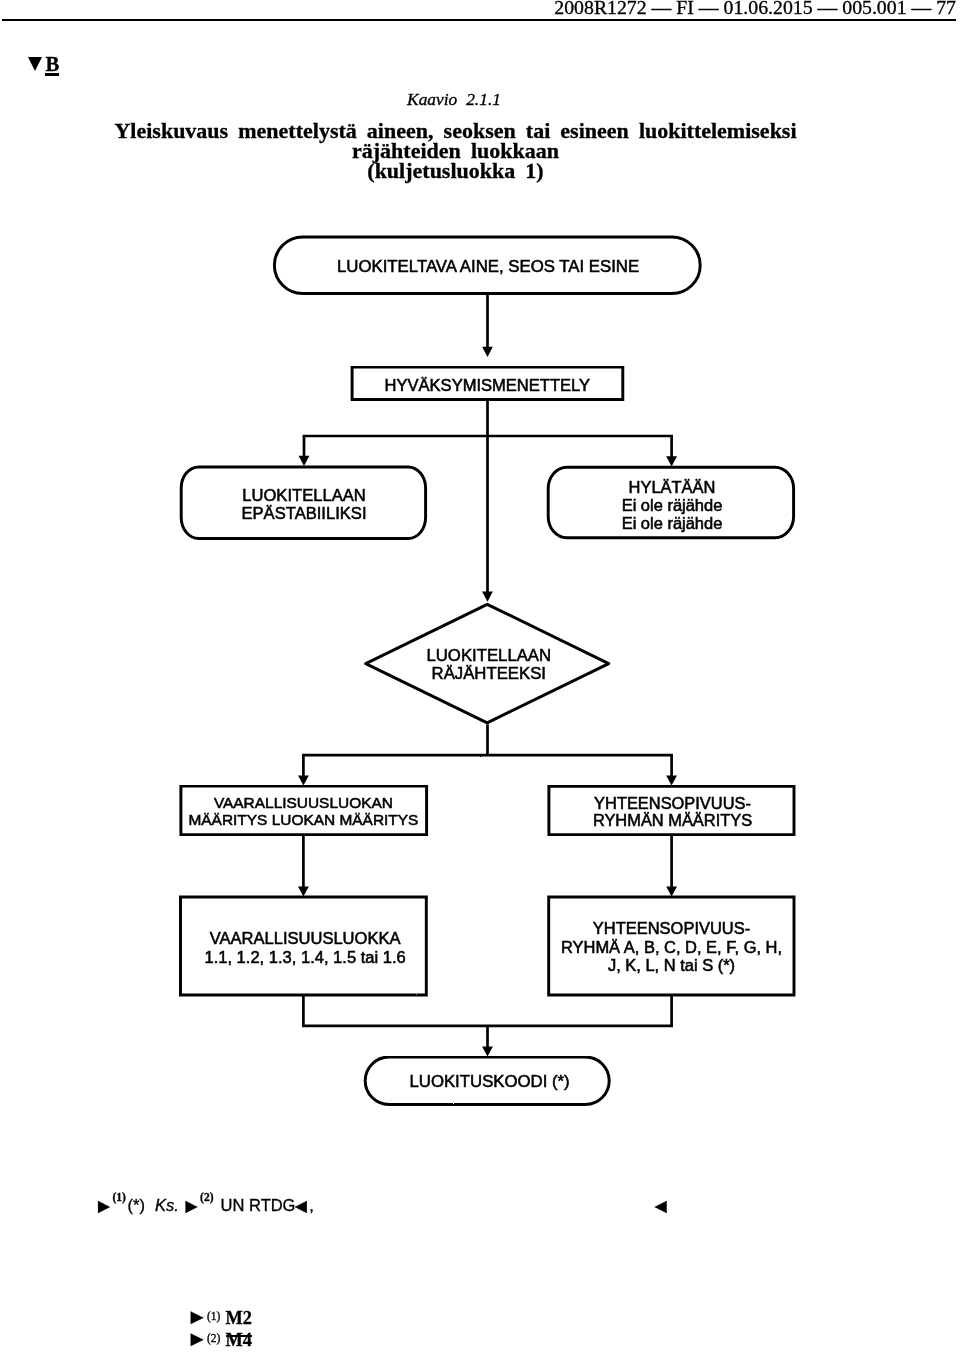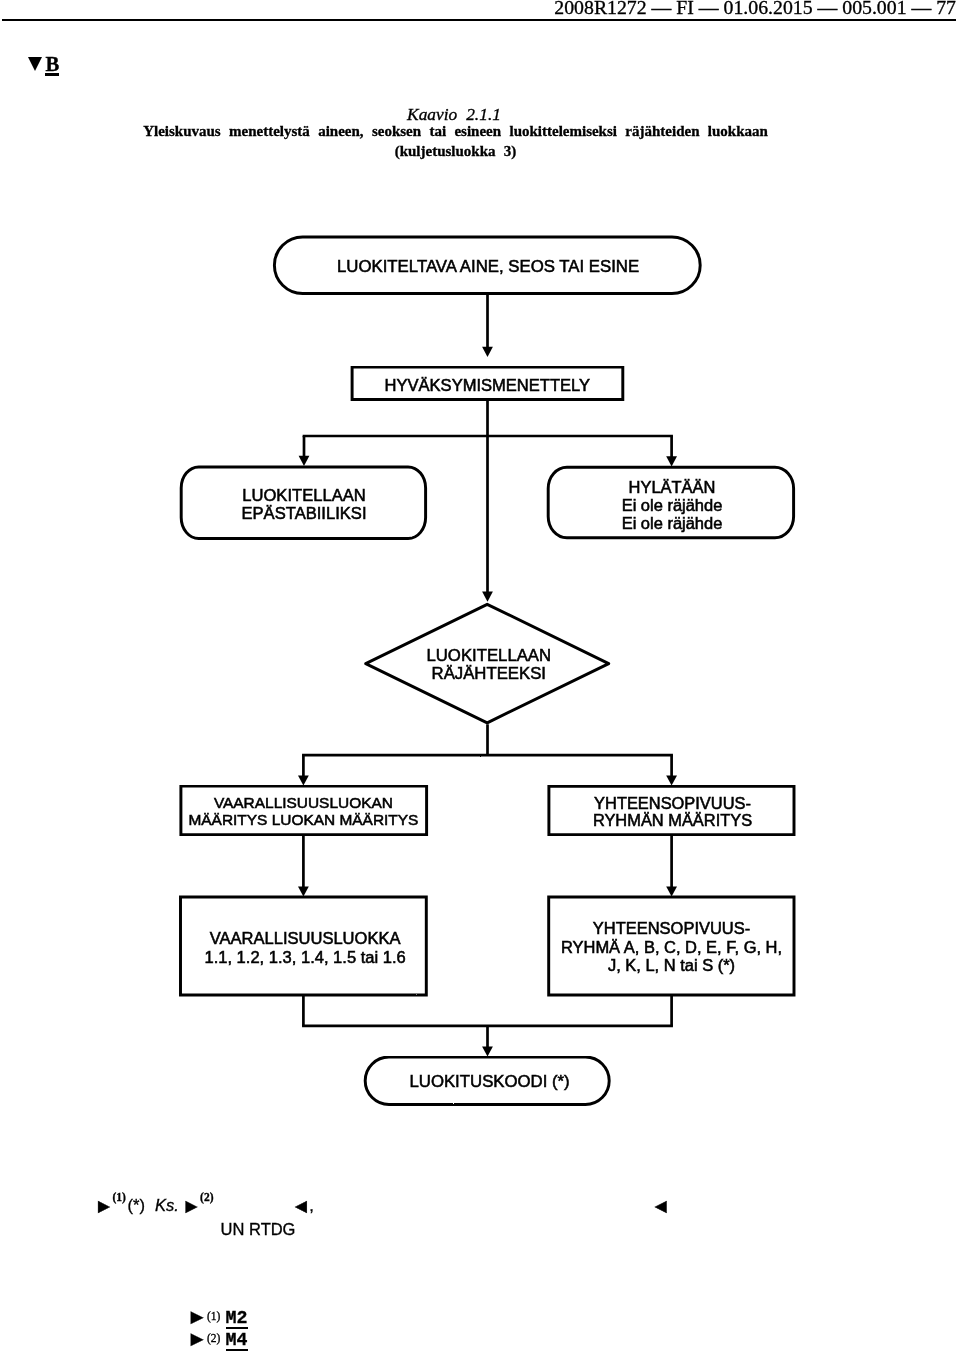--- a/index.html
+++ b/index.html
@@ -13,59 +13,59 @@
   #hdr .t{font-family:"Liberation Serif",serif;font-size:19.8px;letter-spacing:0px;
           display:inline-block;padding-right:4px;position:relative;top:-4px;}
   #hdrrule{position:absolute;left:2px;top:18.6px;width:954px;height:2.2px;background:#000;}
   #amend{position:absolute;left:28.3px;top:53.9px;width:60px;height:26px;font-family:"Liberation Serif",serif;line-height:1;}
   .tri-d{display:inline-block;width:0;height:0;border-left:7.4px solid transparent;
          border-right:7.4px solid transparent;border-top:14.6px solid #000;
          position:absolute;left:-0.6px;top:3.1px;}
   #amend .lbl{font-weight:bold;font-size:20.7px;position:absolute;left:17.3px;top:0.6px;line-height:20.7px;}
   #amend .ul{position:absolute;left:16.6px;top:19.4px;width:13.9px;height:2.3px;background:#000;}
   #capnum{position:absolute;left:0;top:88.9px;width:908px;text-align:center;
-          font-style:italic;font-size:17.4px;word-spacing:4.5px;margin-top:15px;}
+          font-style:italic;font-size:17.4px;word-spacing:4.5px;}
   #captitle{position:absolute;left:93.5px;top:120.5px;width:724px;text-align:center;
-          font-weight:bold;font-size:15px;line-height:20.1px;}
+          font-weight:bold;font-size:22px;line-height:20.1px;}
   #captitle .l1{display:block;word-spacing:4.6px;}
   #captitle .l2{display:block;word-spacing:4.6px;}
   svg#chart{position:absolute;left:0;top:0;}
   #fn1{position:absolute;left:97.6px;top:1192px;width:700px;height:30px;
        font-family:"Liberation Sans",sans-serif;font-size:16.5px;line-height:1;}
   #foot{position:absolute;left:190.5px;top:1306px;width:200px;font-family:"Liberation Serif",serif;}
   #fn1 span{white-space:pre;}
   #fn1 .tri-r,#fn1 .tri-l{font-size:15.5px;line-height:1;}
   #fn1 .sup-b{font-weight:bold;font-size:11.5px;font-family:"Liberation Serif",serif;line-height:1;}
   #fn1 .fntxt{line-height:1;}
   .legrow{position:absolute;left:0;height:22px;line-height:1;white-space:nowrap;width:200px;}
   .legrow span,.legrow sup{position:absolute;line-height:1;vertical-align:baseline;top:0;}
   .legrow .tri-r2{font-size:16.5px;font-family:"Liberation Sans",sans-serif;}
   .legrow .sup-s{font-size:11.5px;}
-  .legrow .mlab{font-weight:bold;font-size:18.3px;border-bottom:2.7px solid #000;padding-bottom:0px;font-family:Liberation Mono, monospace;}
+  .legrow .mlab{font-weight:bold;font-size:18.3px;border-bottom:2.7px solid #000;padding-bottom:8px;}
 </style>
 </head>
 <body>
 
 <div class="page">
 
   <div id="hdr">
     <span class="t ink">2008R1272 — FI — 01.06.2015 — 005.001 — 77</span>
   </div>
   <div id="hdrrule"></div>
 
   <div id="amend" class="ink">
     <span class="tri-d"></span>
       <span class="lbl">B</span>
       <span class="ul"></span>
   </div>
 
   <div id="capnum" class="ink">Kaavio 2.1.1</div>
   <div id="captitle" class="ink">
     <span class="l1">Yleiskuvaus menettelystä aineen, seoksen tai esineen luokittelemiseksi räjähteiden luokkaan</span>
-    <span class="l2">(kuljetusluokka 3)</span>
+    <span class="l2">(kuljetusluokka 1)</span>
   </div>
 
   <svg id="chart" width="960" height="1354" viewBox="0 0 960 1354">
     <defs>
       <filter id="scan" x="-2%" y="-2%" width="104%" height="104%" filterUnits="objectBoundingBox" color-interpolation-filters="sRGB">
         <feTurbulence type="fractalNoise" baseFrequency="0.55 0.9" numOctaves="3" seed="7" result="n"></feTurbulence>
         <feDisplacementMap in="SourceGraphic" in2="n" scale="1.25" xChannelSelector="R" yChannelSelector="G"></feDisplacementMap>
       </filter>
     </defs>
   <g filter="url(#scan)">
@@ -148,21 +148,21 @@
       </g>
     </svg>
 
   <div id="fn1" class="ink">
       <span class="tri-r" style="position: absolute; left: 0.5px; top: 6.2px;">▶</span>
       <span class="sup-b" style="position: absolute; left: 14.8px; top: 0px;">(1)</span>
       <span class="fntxt" style="position: absolute; left: 30px; top: 4.5px;">(*)</span>
       <span class="fntxt" style="position: absolute; left: 57.4px; top: 4.5px; font-style: italic;">Ks.</span>
       <span class="tri-r" style="position: absolute; left: 88px; top: 6.2px;">▶</span>
       <span class="sup-b" style="position: absolute; left: 102.5px; top: 0px;">(2)</span>
-      <span class="fntxt" style="position: absolute; left: 123px; top: 4.5px; margin-top: 24px;">UN RTDG</span>
+      <span class="fntxt" style="position: absolute; left: 123px; top: 4.5px;">UN RTDG</span>
       <span class="tri-l" style="position: absolute; left: 197.4px; top: 6.2px;">◀</span>
       <span class="fntxt" style="position: absolute; left: 211.7px; top: 4.5px;">,</span>
       <span class="tri-l" style="position: absolute; left: 557.2px; top: 6.2px;">◀</span>
     </div>
 
   <div id="foot" class="ink">
       <div class="legrow" style="top: 0px;">
         <span class="tri-r2" style="left: 0.3px; top: 2px;">▶</span>
         <sup class="sup-s" style="left: 16.4px; top: 5px;">(1)</sup>
         <span class="mlab" style="left: 35.1px; top: 2.5px;">M2</span>

